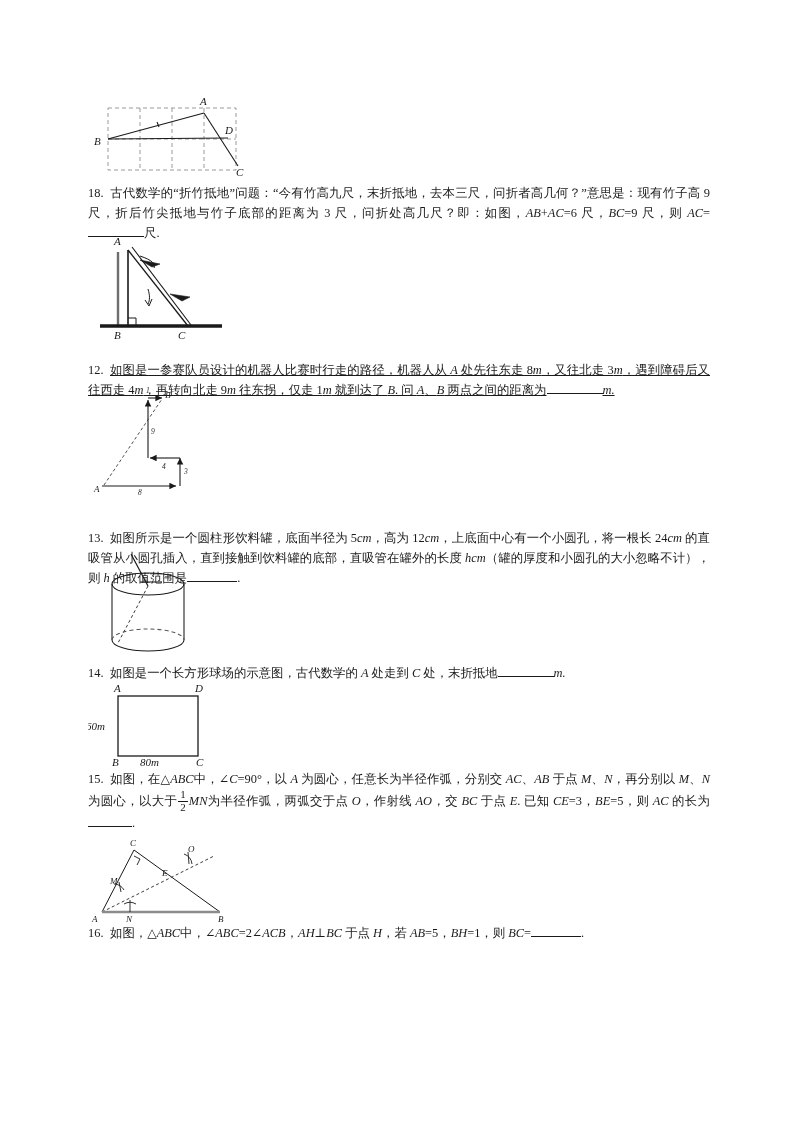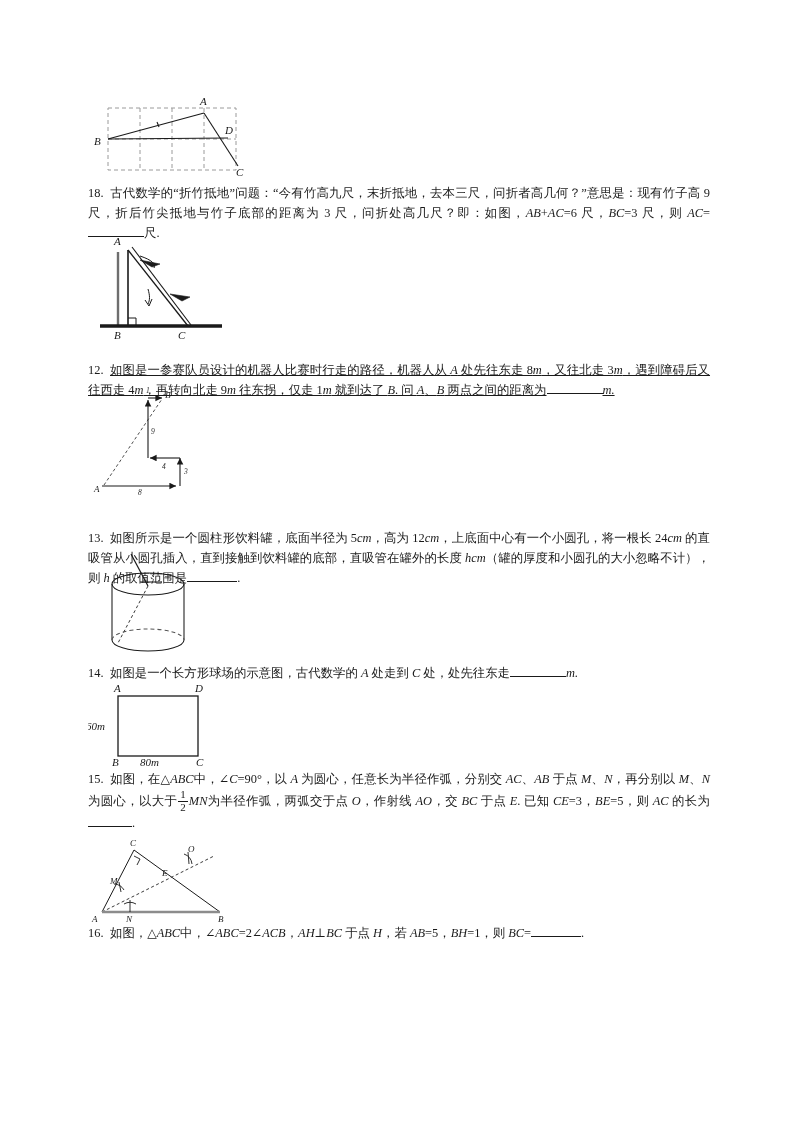--- a/index.html
+++ b/index.html
@@ -97,21 +97,21 @@
         <line x1="69" y1="36" x2="71" y2="41"></line>
       </g>
       <text class="lbl" x="112" y="19">A</text>
       <text class="lbl" x="6" y="59">B</text>
       <text class="lbl" x="137" y="48">D</text>
       <text class="lbl" x="148" y="90">C</text>
     </svg>
   </div>
 
   <div class="qblock" style="top:183px;">
-    <span class="qnum">18.</span><span class="qtext"><span>古代数学的“折竹抵地”问题：“今有竹高九尺，末折抵地，去本三尺，问折者高几何？”意思是：现有竹子高 9 尺，折后竹尖抵地与竹子底部的距离为 3 尺，问折处高几尺？即：如图，</span><span class="ital">AB</span><span>+</span><span class="ital">AC</span><span>=6 尺，</span><span class="ital">BC</span><span>=3 尺，则 </span><span class="ital">AC</span><span>=</span><span class="blank b-wide"></span><span>尺.</span></span>
+    <span class="qnum">18.</span><span class="qtext"><span>古代数学的“折竹抵地”问题：“今有竹高九尺，末折抵地，去本三尺，问折者高几何？”意思是：现有竹子高 9 尺，折后竹尖抵地与竹子底部的距离为 3 尺，问折处高几尺？即：如图，</span><span class="ital">AB</span><span>+</span><span class="ital">AC</span><span>=6 尺，</span><span class="ital">BC</span><span>=9 尺，则 </span><span class="ital">AC</span><span>=</span><span class="blank b-wide"></span><span>尺.</span></span>
   </div>
 
   <div class="fig" style="left:92px; top:234px;">
     <svg width="200" height="110" viewBox="0 0 200 110">
       <g stroke="#1a1a1a" fill="none">
         <line x1="26" y1="18" x2="26" y2="92" stroke-width="2.4" stroke="#6e6e6e"></line>
         <line x1="36" y1="16" x2="36" y2="92" stroke-width="1.6"></line>
         <line x1="36" y1="16" x2="96" y2="92" stroke-width="1.3"></line>
         <line x1="40" y1="13" x2="99" y2="91" stroke-width="1.1"></line>
         <line x1="8" y1="92" x2="130" y2="92" stroke-width="3.4"></line>
@@ -170,21 +170,21 @@
         <path d="M 14 88 A 36 11 0 0 0 86 88"></path>
         <path d="M 14 88 A 36 11 0 0 1 86 88" stroke-dasharray="4,3" stroke="#555"></path>
         <line x1="42" y1="30" x2="63" y2="30"></line>
       </g>
       <line x1="33" y1="2" x2="50" y2="34" stroke="#1a1a1a" stroke-width="1.2"></line>
       <line x1="50" y1="34" x2="20" y2="91" stroke="#3a3a3a" stroke-width="1" stroke-dasharray="3,2.5"></line>
     </svg>
   </div>
 
   <div class="qblock" style="top:663px;">
-    <span class="qnum">14.</span><span class="qtext"><span>如图是一个长方形球场的示意图，古代数学的 </span><span class="ital">A</span><span> 处走到 </span><span class="ital">C</span><span> 处，处先往东走</span><span class="blank b-wide"></span><span class="ital">m.</span></span>
+    <span class="qnum">14.</span><span class="qtext"><span>如图是一个长方形球场的示意图，古代数学的 </span><span class="ital">A</span><span> 处走到 </span><span class="ital">C</span><span> 处，末折抵地</span><span class="blank b-wide"></span><span class="ital">m.</span></span>
   </div>
 
   <div class="fig" style="left:88px; top:682px;">
     <svg width="230" height="86" viewBox="0 0 230 86">
       <rect x="30" y="14" width="80" height="60" stroke="#1a1a1a" stroke-width="1.3" fill="none"></rect>
       <text class="lbl" x="26" y="10">A</text>
       <text class="lbl" x="107" y="10">D</text>
       <text class="lbl" x="24" y="84">B</text>
       <text class="lbl" x="108" y="84">C</text>
       <text class="lbl" x="-2" y="48">60m</text>

